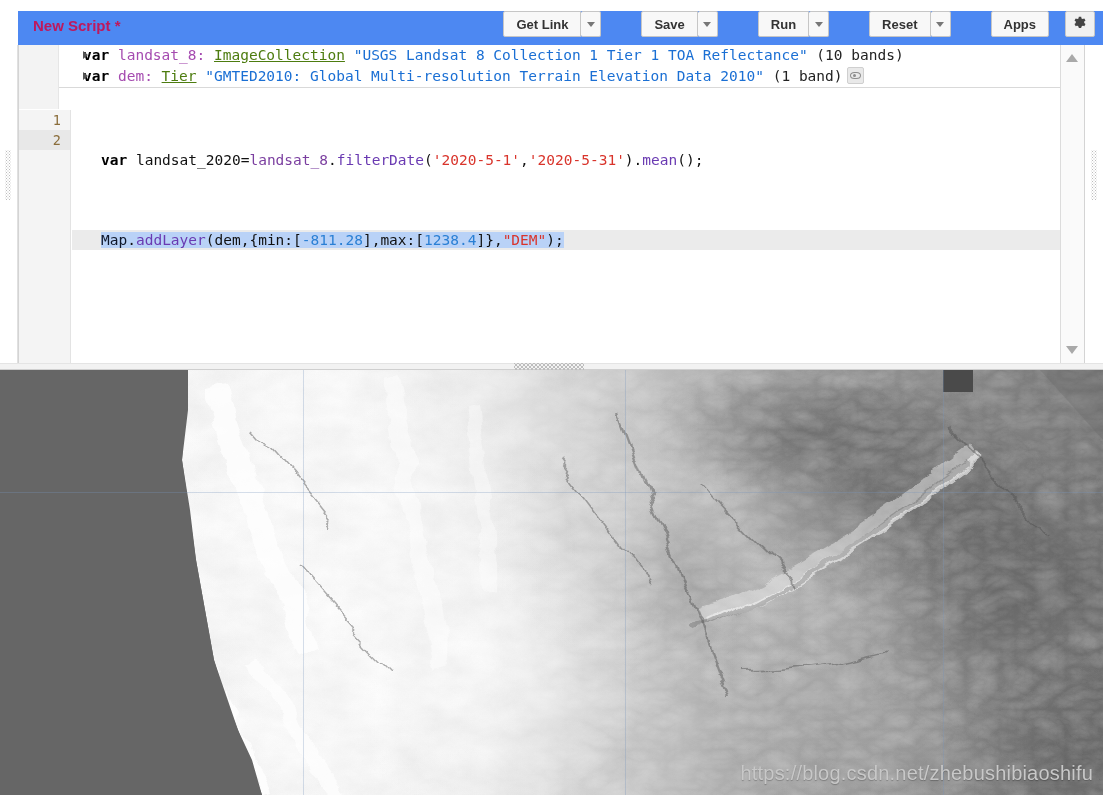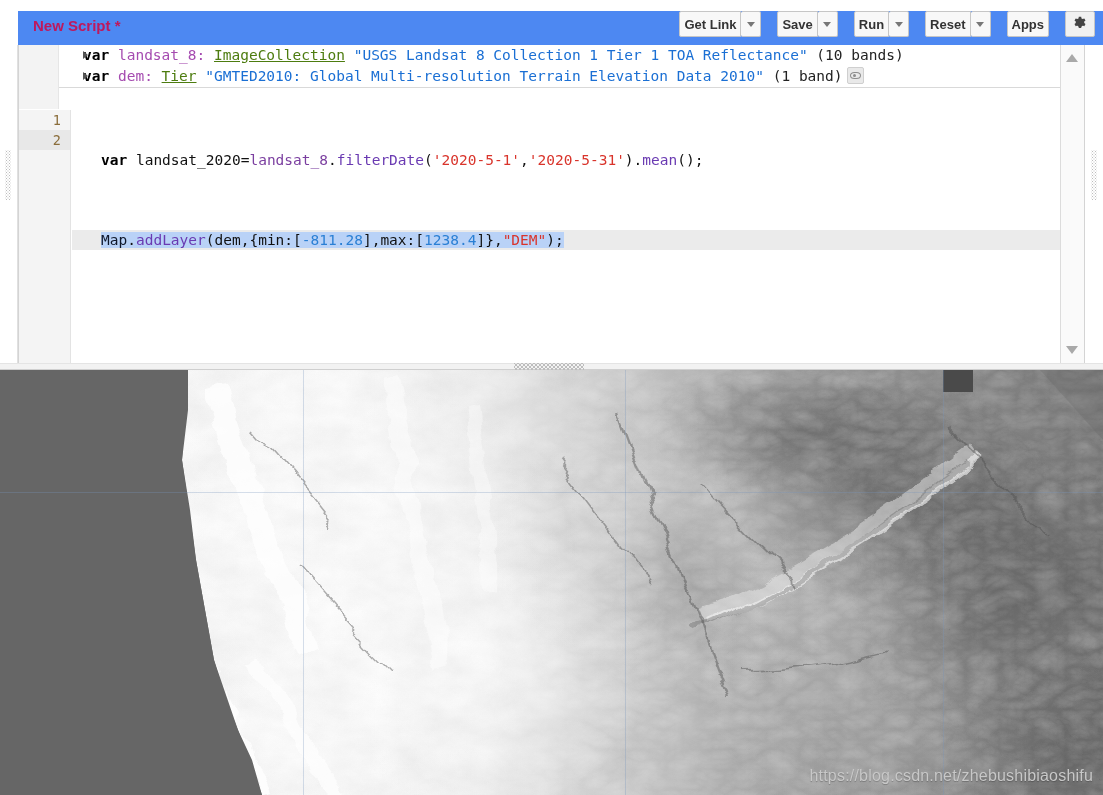--- a/index.html
+++ b/index.html
@@ -56,27 +56,28 @@
   }
   .btn {
     background: #f8f8f8;
     border: 1px solid #c6c6c6;
     border-radius: 2px;
     height: 26px;
     box-sizing: border-box;
     display: flex;
     align-items: center;
     justify-content: center;
-    padding: 0 4px;
+    padding: 0 12px;
     font-size: 13px;
     font-weight: bold;
     color: #333;
     font-family: "Liberation Sans", sans-serif;
     cursor: pointer;
     white-space: nowrap;
+    margin-left: 24px;
   }
   .btn-arrow {
     background: #f8f8f8;
     border: 1px solid #c6c6c6;
     border-left: none;
     border-radius: 2px;
     height: 26px;
     width: 20px;
     box-sizing: border-box;
     display: flex;
@@ -344,21 +345,21 @@
   .gridline-h {
     position: absolute;
     left: 0; right: 0;
     height: 1px;
     background: rgba(120,150,190,0.30);
   }
   #watermark {
     position: absolute;
     right: 10px; bottom: 10px;
     color: #c8c8c8;
-    font-size: 16px;
+    font-size: 20px;
     font-family: "Liberation Sans", sans-serif;
     text-shadow: 0 1px 1px rgba(0,0,0,0.25);
     letter-spacing: 0.2px;
   }
 </style>
 </head>
 <body>
 
 <div id="titlebar">
   <div id="titlebar-blue"></div>

